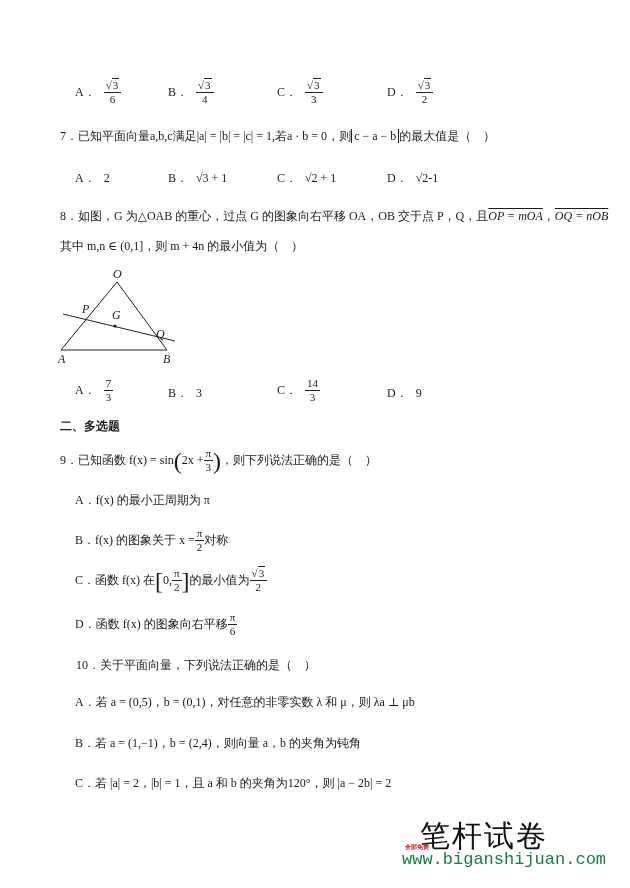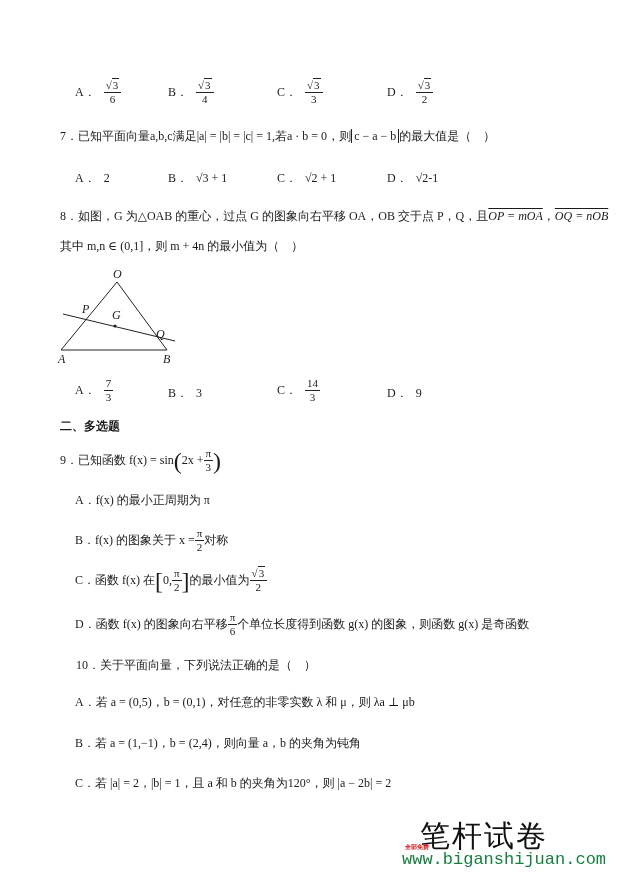--- a/index.html
+++ b/index.html
@@ -132,20 +132,21 @@
 <div class="abs" style="left:60px; top:448px; display:flex; align-items:center;">
   <span>9．</span>
   <span>已知函数 f(x) = sin</span>
   <span class="brackl">(</span>
   <span class="it">2x + </span>
   <span class="frac">
       <span class="num">π</span>
       <span class="den">3</span>
     </span>
   <span class="brackl">)</span>
+  <span>，则下列说法正确的是（　）</span>
 </div>
 
 <div class="abs" style="left:75px; top:492px;">
   <span>A．</span><span>f(x) 的最小正周期为 π</span>
 </div>
 <div class="abs" style="left:75px; top:528px; display:flex; align-items:center;">
   <span>B．</span>
   <span>f(x) 的图象关于 x = </span>
   <span class="frac">
       <span class="num">π</span>
@@ -169,21 +170,20 @@
       <span class="den">2</span>
     </span>
 </div>
 <div class="abs" style="left:75px; top:612px; display:flex; align-items:center;">
   <span>D．</span>
   <span>函数 f(x) 的图象向右平移</span>
   <span class="frac">
       <span class="num">π</span>
       <span class="den">6</span>
     </span>
-  <span>个单位长度得到函数 g(x) 的图象，则函数 g(x) 是奇函数</span>
 </div>
 
 <div class="abs" style="left:76px; top:657px;">
   <span>10．</span><span>关于平面向量，下列说法正确的是（　）</span>
 </div>
 <div class="abs" style="left:75px; top:694px;">
   <span>A．</span><span>若 a = (0,5)，b = (0,1)，对任意的非零实数 λ 和 μ，则 λa ⊥ μb</span>
 </div>
 <div class="abs" style="left:75px; top:735px;">
   <span>B．</span><span>若 a = (1,−1)，b = (2,4)，则向量 a，b 的夹角为钝角</span>

